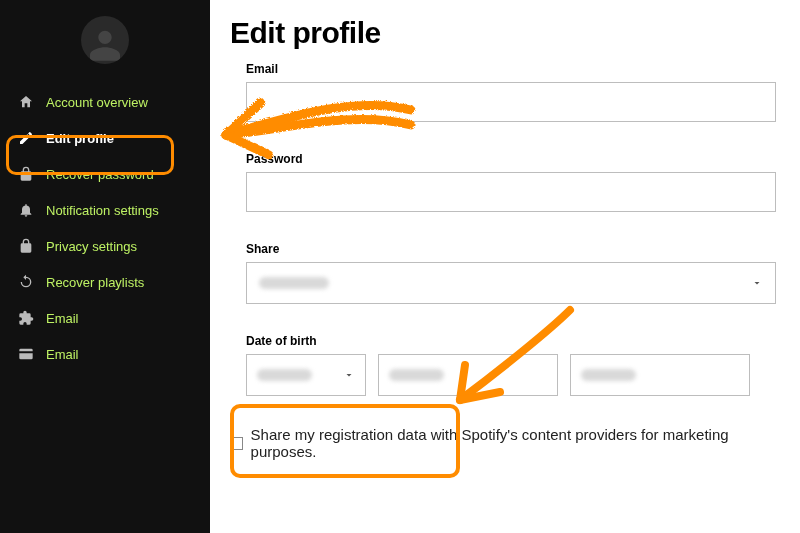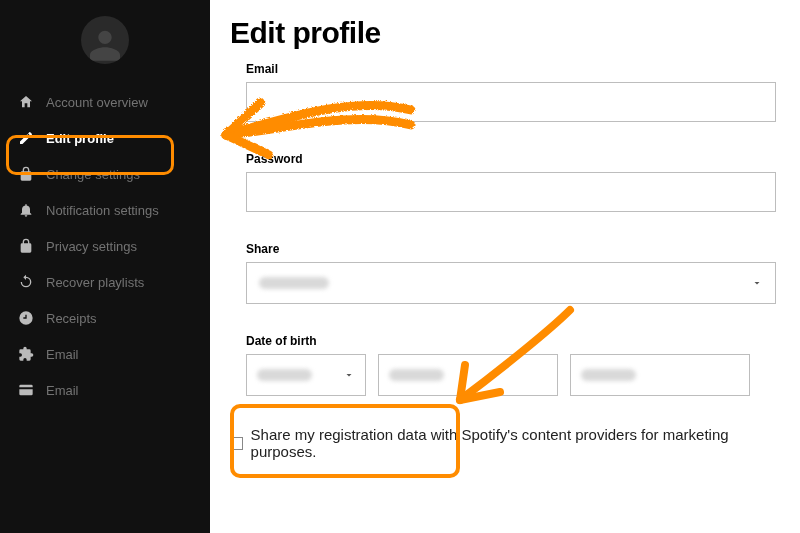--- a/index.html
+++ b/index.html
@@ -20,21 +20,21 @@
     display:flex; align-items:flex-end; justify-content:center;
     overflow:hidden;
   }
   .sidebar-list { list-style: none; }
   .sidebar-item {
     display:flex; align-items:center;
     gap: 12px;
     padding: 10px 18px;
     font-size: 13px;
     cursor: pointer;
-    color:#737373;
+    color:#bef264;
   }
   .sidebar-item.active {
     color:#fff;
     font-weight:600;
   }
   .sidebar-item .icon { width:16px; height:16px; display:flex; align-items:center; justify-content:center; flex-shrink:0; }
   .icon svg { width:16px; height:16px; fill:#bbb; }
   .sidebar-item.active .icon svg { fill:#fff; }
 
   .active-highlight {
@@ -143,21 +143,21 @@
         </span>
         <span>Edit profile</span>
       </li>
 
       <li class="sidebar-item">
         <span class="icon">
           <svg viewBox="0 0 24 24">
               <path d="M18 8h-1V6a5 5 0 0 0-10 0v2H6a2 2 0 0 0-2 2v10a2 2 0 0 0 2 2h12a2 2 0 0 0 2-2V10a2 2 0 0 0-2-2zM9 6a3 3 0 1 1 6 0v2H9V6z"></path>
             </svg>
         </span>
-        <span>Change settings</span>
+        <span>Recover password</span>
       </li>
 
       <li class="sidebar-item">
         <span class="icon">
           <svg viewBox="0 0 24 24">
               <path d="M12 22a2 2 0 0 0 2-2h-4a2 2 0 0 0 2 2zm6-6V11a6 6 0 0 0-5-5.91V4a1 1 0 1 0-2 0v1.09A6 6 0 0 0 6 11v5l-2 2v1h16v-1l-2-2z"></path>
             </svg>
         </span>
         <span>Notification settings</span>
       </li>
@@ -173,28 +173,20 @@
 
       <li class="sidebar-item">
         <span class="icon">
           <svg viewBox="0 0 24 24">
               <path d="M12 4V1L8 5l4 4V6a6 6 0 1 1-6 6H4a8 8 0 1 0 8-8z"></path>
             </svg>
         </span>
         <span>Recover playlists</span>
       </li>
 
-      <li class="sidebar-item">
-        <span class="icon">
-          <svg viewBox="0 0 24 24">
-              <path d="M12 2a10 10 0 1 0 10 10A10 10 0 0 0 12 2zm1 11h-5v-2h3V7h2z"></path>
-            </svg>
-        </span>
-        <span>Receipts</span>
-      </li>
 
       <li class="sidebar-item">
         <span class="icon">
           <svg viewBox="0 0 24 24">
               <path d="M20.5 11H19V7a2 2 0 0 0-2-2h-4V3.5a2.5 2.5 0 1 0-5 0V5H4a2 2 0 0 0-2 2v4h1.5a2.5 2.5 0 1 1 0 5H2v4a2 2 0 0 0 2 2h4v-1.5a2.5 2.5 0 1 1 5 0V22h4a2 2 0 0 0 2-2v-4h1.5a2.5 2.5 0 1 0 0-5z"></path>
             </svg>
         </span>
         <span>Email</span>
       </li>
 

